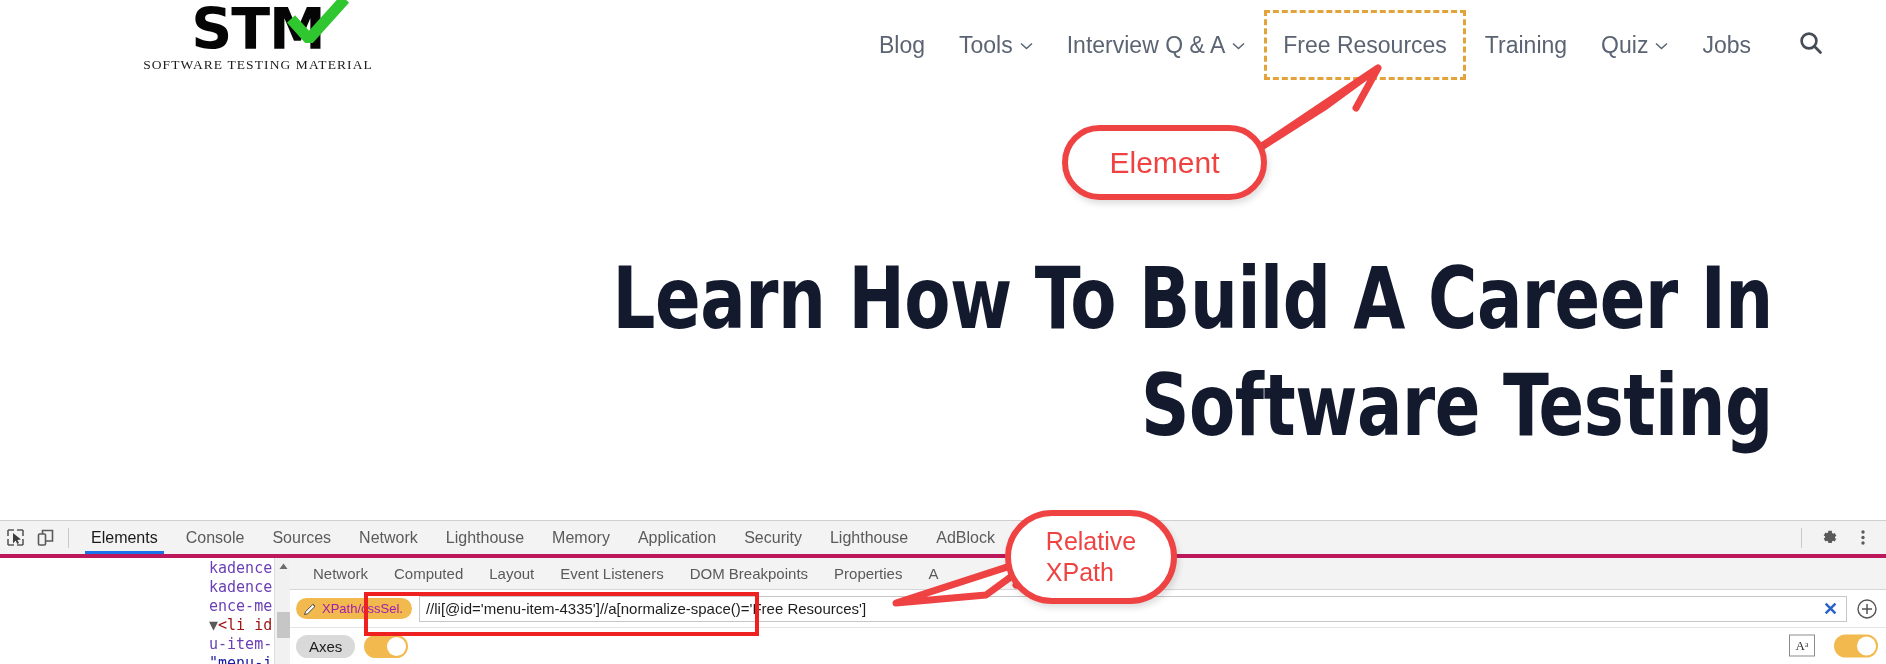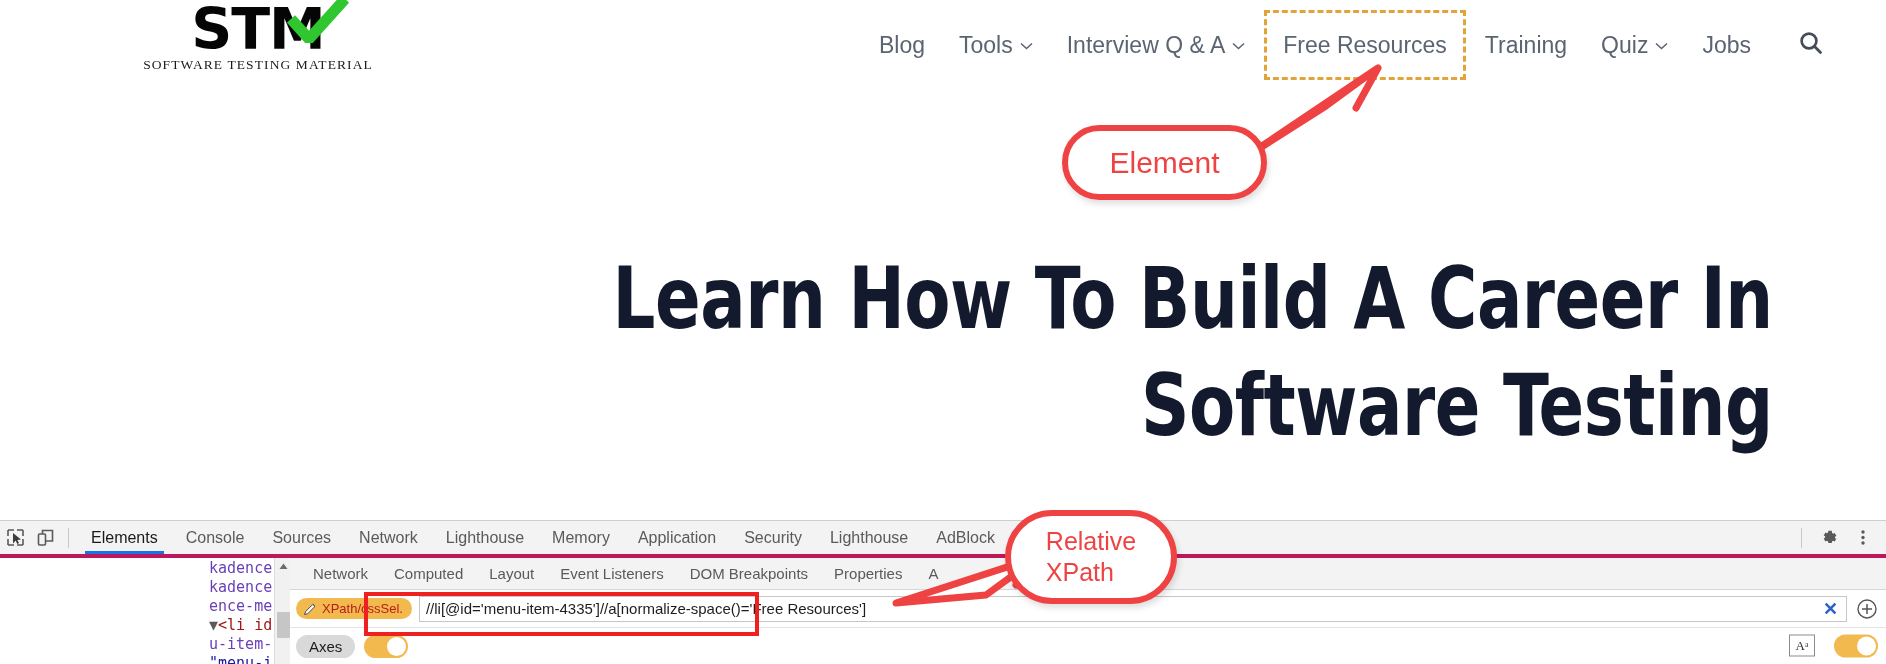--- a/index.html
+++ b/index.html
@@ -168,21 +168,21 @@
     line-height: 31px;
   }
   .xpath-row {
     position: relative; height: 38px; display: flex; align-items: center;
     padding: 0 6px; gap: 7px;
     border-bottom: 1px solid #e4e4e4;
   }
   .xpath-badge {
     display: flex; align-items: center; gap: 5px;
     background: #f2b94e; border-radius: 13px;
-    padding: 3px 9px 3px 7px; font-size: 13px; color: #b91c1c;
+    padding: 3px 9px 3px 7px; font-size: 13px; color: #a21caf;
     white-space: nowrap; flex: 0 0 auto; cursor: pointer;
   }
   .xpath-input {
     flex: 1 1 auto; height: 26px;
     border: 1px solid #c6c6c6; background: #fff;
     font-family: "Liberation Sans", sans-serif; font-size: 15px; color: #1d1d1d;
     padding: 0 34px 0 6px; outline: none;
   }
   .xpath-input-wrap { position: relative; flex: 1 1 auto; display: flex; align-items: center; }
   .xpath-clear {

